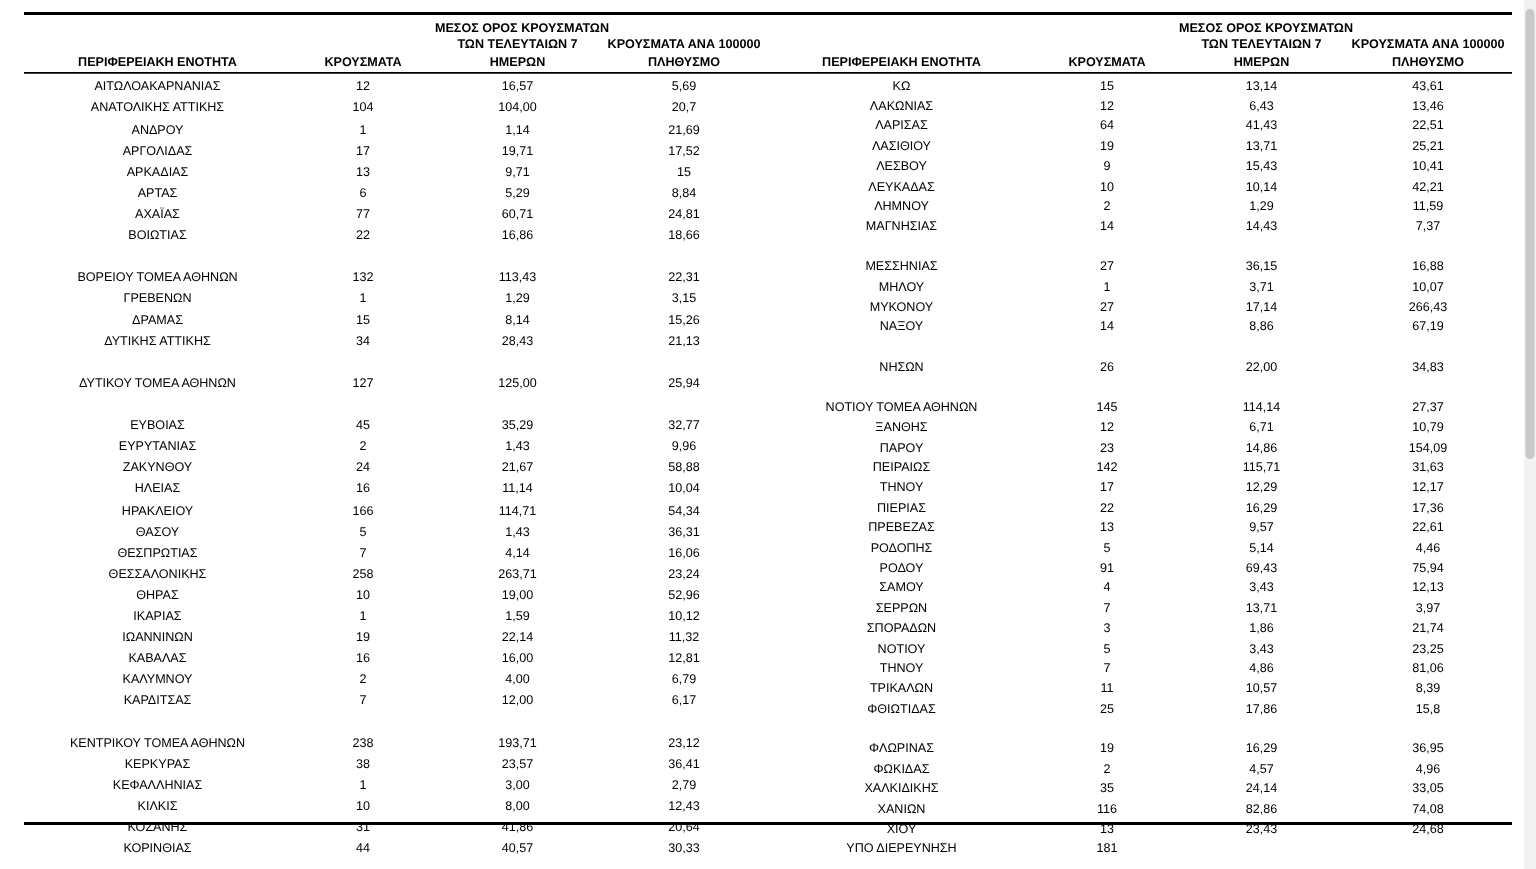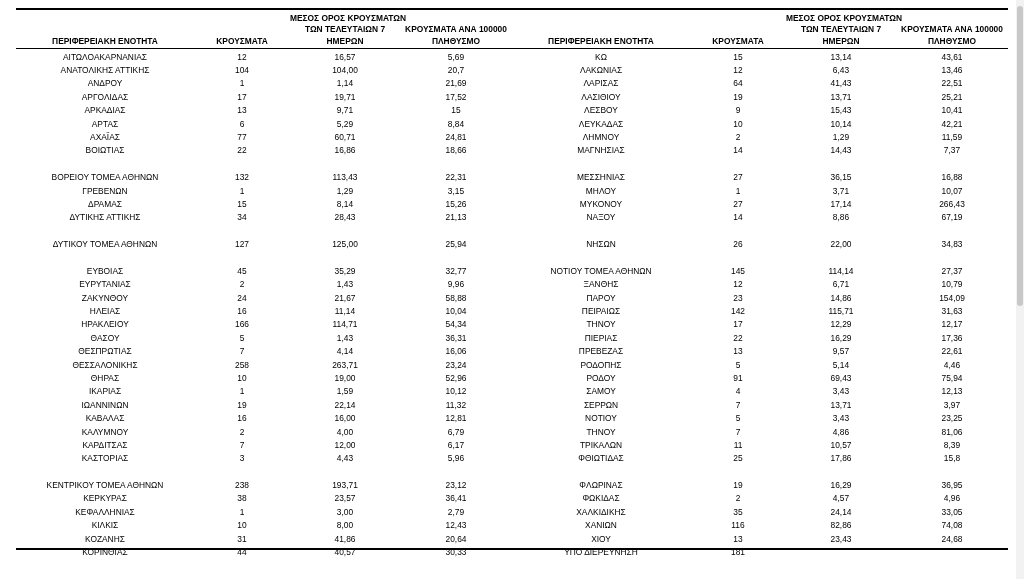--- a/index.html
+++ b/index.html
@@ -310,26 +310,20 @@
             <td class="num">2</td>
             <td class="num">4,00</td>
             <td class="num">6,79</td>
           </tr>
           <tr>
             <td class="name">ΚΑΡΔΙΤΣΑΣ</td>
             <td class="num">7</td>
             <td class="num">12,00</td>
             <td class="num">6,17</td>
           </tr>
-          <tr>
-            <td class="name">ΚΑΣΤΟΡΙΑΣ</td>
-            <td class="num">3</td>
-            <td class="num">4,43</td>
-            <td class="num">5,96</td>
-          </tr>
           <tr class="spacer">
             <td class="name"></td>
             <td class="num"></td>
             <td class="num"></td>
             <td class="num"></td>
           </tr>
           <tr>
             <td class="name">ΚΕΝΤΡΙΚΟΥ ΤΟΜΕΑ ΑΘΗΝΩΝ</td>
             <td class="num">238</td>
             <td class="num">193,71</td>
@@ -552,20 +546,26 @@
             <td class="num">3,43</td>
             <td class="num">12,13</td>
           </tr>
           <tr>
             <td class="name">ΣΕΡΡΩΝ</td>
             <td class="num">7</td>
             <td class="num">13,71</td>
             <td class="num">3,97</td>
           </tr>
           <tr>
+            <td class="name">ΣΠΟΡΑΔΩΝ</td>
+            <td class="num">3</td>
+            <td class="num">1,86</td>
+            <td class="num">21,74</td>
+          </tr>
+          <tr>
             <td class="name">ΝΟΤΙΟΥ</td>
             <td class="num">5</td>
             <td class="num">3,43</td>
             <td class="num">23,25</td>
           </tr>
           <tr>
             <td class="name">ΤΗΝΟΥ</td>
             <td class="num">7</td>
             <td class="num">4,86</td>
             <td class="num">81,06</td>

